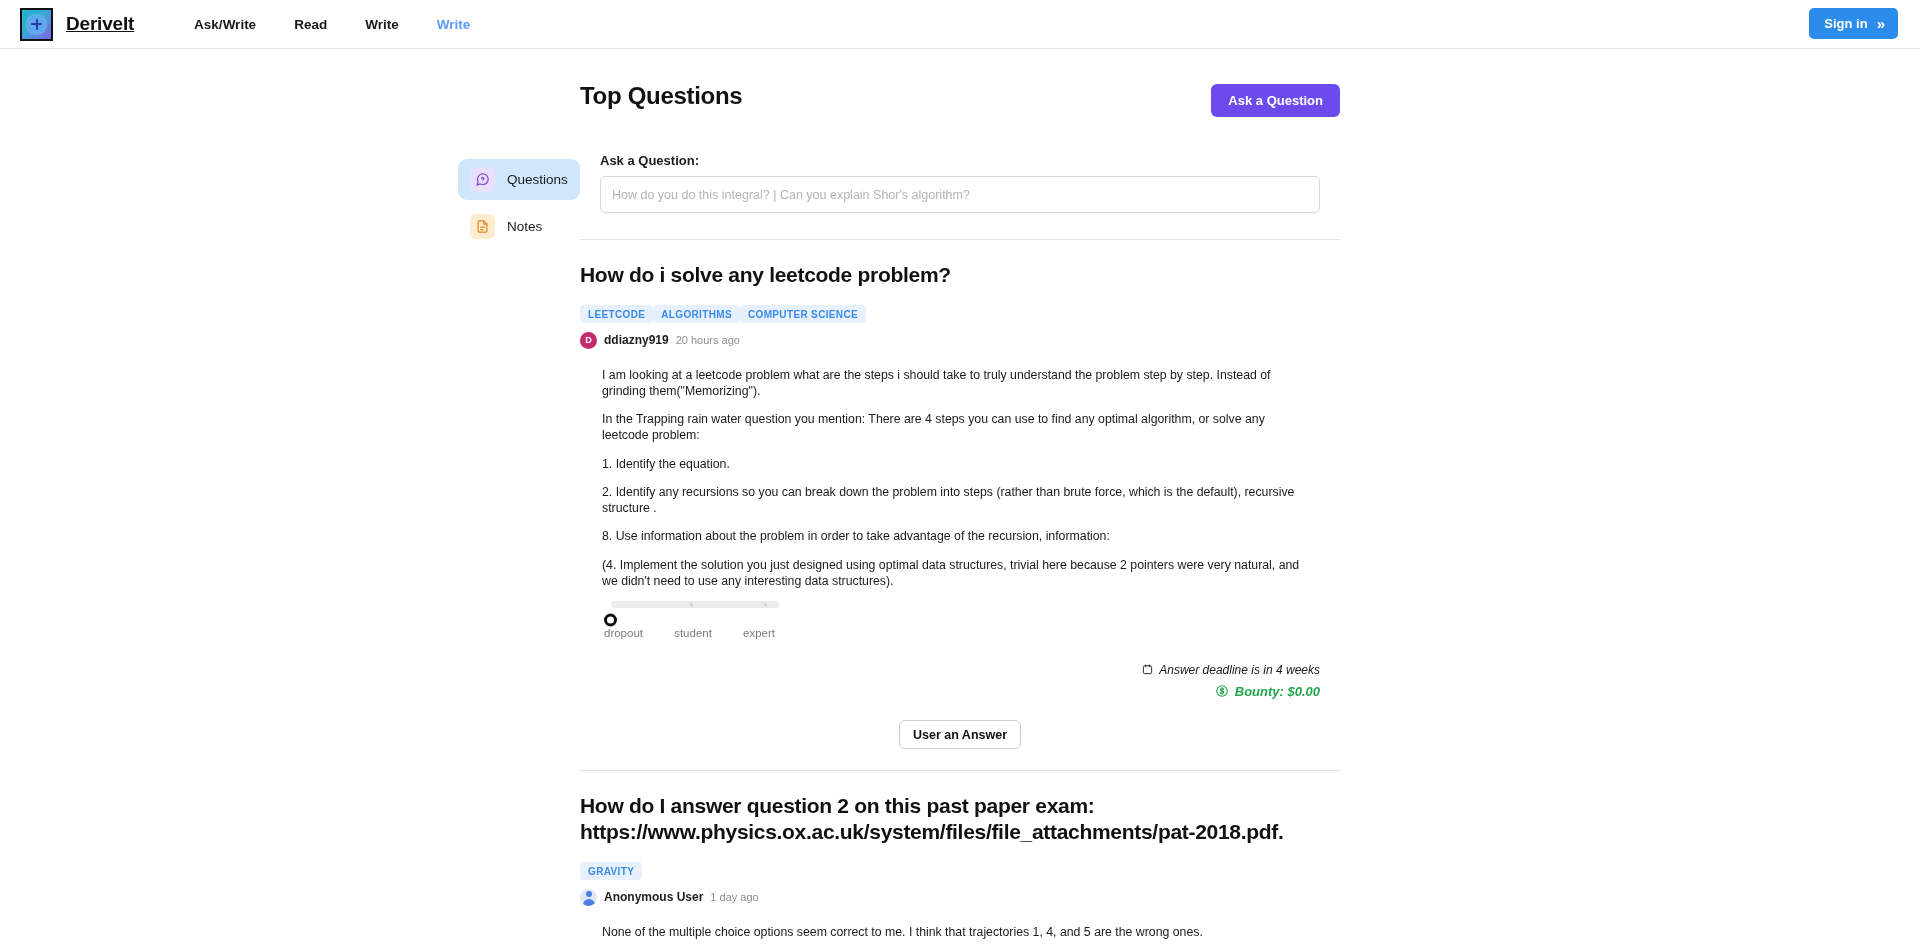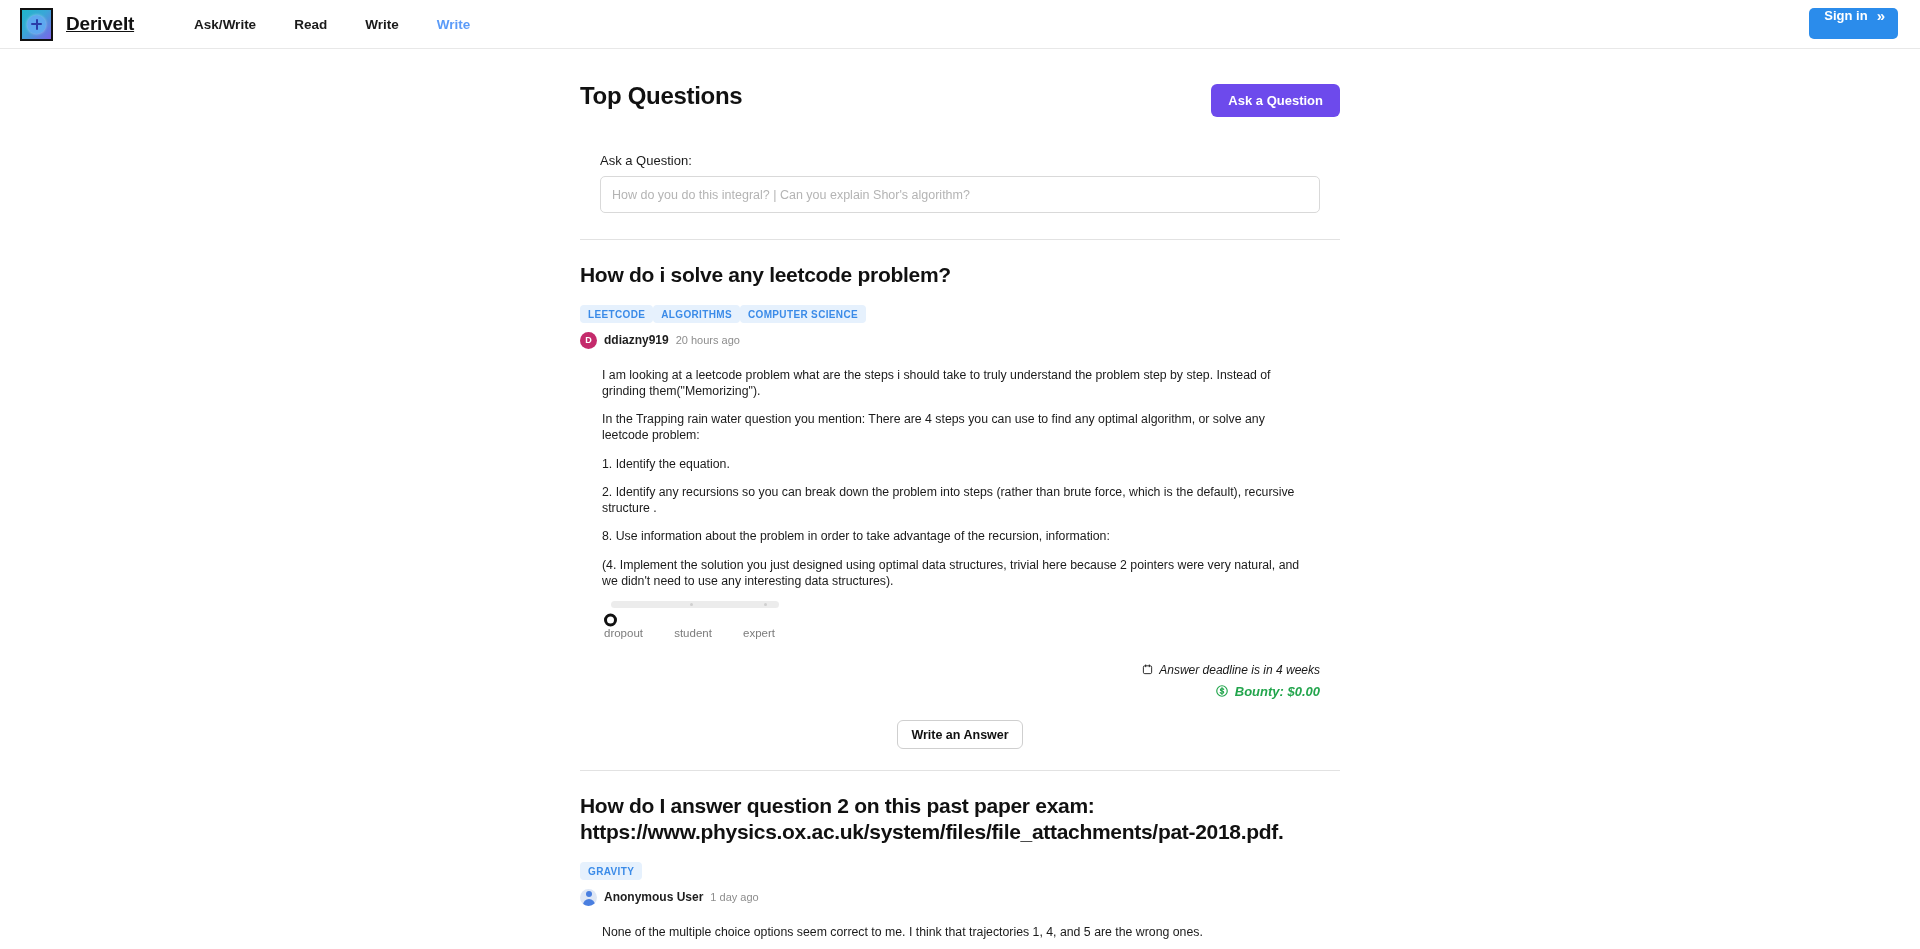--- a/index.html
+++ b/index.html
@@ -48,21 +48,21 @@
     font-size: 13.5px; font-weight: bold; color: #1a1a1a;
     text-decoration: none; cursor: pointer; white-space: nowrap;
   }
   .nav-link.accent { color: #5b9bf8; }
 
   .signin-btn {
     position: absolute; right: 22px; top: 8px;
     height: 31px; padding: 0 15px;
     background: #2b8ceb; border: none; border-radius: 5px;
     color: #fff; font-size: 13px; font-weight: bold;
-    display: flex; align-items: flex-start; gap: 9px; cursor: pointer;
+    display: flex; align-items: center; gap: 9px; cursor: pointer;
     font-family: "Liberation Sans", sans-serif;
   }
   .chev { font-size: 15px; line-height: 1; letter-spacing: -2px; }
 
   
   .page { display: block; position: relative; width: 1920px; }
   .content-wrap {
     width: 760px;
     margin: 0 auto;
     padding-top: 33px;
@@ -95,21 +95,21 @@
   .page-title { font-size: 24px; font-weight: bold; letter-spacing: -.3px; color: #111; }
   .ask-btn {
     background: #6d4aec; color: #fff; border: none; border-radius: 6px;
     padding: 0 17px; height: 33px; font-size: 13px; font-weight: bold;
     cursor: pointer; font-family: "Liberation Sans", sans-serif;
     margin-top: 2px;
   }
 
   
   .ask-section { margin-top: 36px; padding: 0 20px; }
-  .ask-label { font-size: 13px; font-weight: normal; color: #1a1a1a; margin-bottom: 8px; }
+  .ask-label { font-size: 13px; font-weight: bold; color: #1a1a1a; margin-bottom: 8px; }
   .ask-input {
     width: 100%; height: 37px;
     border: 1px solid #d9d9d9; border-radius: 5px;
     padding: 0 11px; font-size: 12.5px; color: #222;
     font-family: "Liberation Sans", sans-serif; outline: none;
     background: #fff;
   }
   .ask-input::placeholder { color: #b4b4b4; }
 
   .divider { border-top: 1px solid #e2e2e2; margin: 26px 0 0 0; }
@@ -207,20 +207,41 @@
 
   <button class="signin-btn">
     <span>Sign in</span>
     <span class="chev">»</span>
   </button>
 </div>
 
 <div class="page">
   <div class="content-wrap">
 
+    <div class="sidebar">
+      <div class="side-item active">
+        <span class="icon-badge q">
+          <svg width="15" height="15" viewBox="0 0 24 24" fill="none" stroke="#7d4ddb" stroke-width="2">
+            <path d="M21 11.5a8.4 8.4 0 0 1-8.5 8.5 8.8 8.8 0 0 1-3.9-.9L3 21l1.9-5.1A8.4 8.4 0 0 1 4 11.5 8.4 8.4 0 0 1 12.5 3 8.4 8.4 0 0 1 21 11.5z" stroke-linecap="round" stroke-linejoin="round"></path>
+            <path d="M10.6 10.1a1.9 1.9 0 0 1 3.7.6c0 1.3-1.9 1.9-1.9 1.9" stroke-linecap="round"></path>
+            <circle cx="12.4" cy="16" r=".7" fill="#7d4ddb" stroke="none"></circle>
+          </svg>
+        </span>
+        <span class="side-label">Questions</span>
+      </div>
+      <div class="side-item">
+        <span class="icon-badge n">
+          <svg width="15" height="15" viewBox="0 0 24 24" fill="none" stroke="#e08a2b" stroke-width="2">
+            <path d="M14 3H7a2 2 0 0 0-2 2v14a2 2 0 0 0 2 2h10a2 2 0 0 0 2-2V8z" stroke-linecap="round" stroke-linejoin="round"></path>
+            <path d="M14 3v5h5M9 13h6M9 17h4" stroke-linecap="round"></path>
+          </svg>
+        </span>
+        <span class="side-label">Notes</span>
+      </div>
+    </div>
 
     <div class="top-row">
       <div class="page-title">Top Questions</div>
       <button class="ask-btn">Ask a Question</button>
     </div>
 
     <div class="ask-section">
       <div class="ask-label">Ask a Question:</div>
       <input class="ask-input" type="text" placeholder="How do you do this integral? | Can you explain Shor's algorithm?" style="">
     </div>
@@ -276,21 +297,21 @@
         <div class="bounty">
           <svg class="dollar-ico" viewBox="0 0 24 24" fill="none" stroke="#22a54c" stroke-width="2">
             <circle cx="12" cy="12" r="9"></circle>
             <path d="M15 9.2a3 3 0 0 0-3-1.2c-1.7 0-2.8.8-2.8 2s1.1 1.8 2.8 2 2.9.8 2.9 2-1.2 2-2.9 2a3.1 3.1 0 0 1-3-1.3M12 6v12" stroke-linecap="round"></path>
           </svg>
           <span>Bounty: $0.00</span>
         </div>
       </div>
 
       <div class="answer-row">
-        <button class="answer-btn">Write an Answer</button>
+        <button class="answer-btn">User an Answer</button>
       </div>
 
       <div class="divider2"></div>
     </div>
 
     <div class="question">
       <div class="q-title">How do I answer question 2 on this past paper exam: https://www.physics.ox.ac.uk/system/files/file_attachments/pat-2018.pdf.</div>
 
       <div class="tags">
         <span class="tag">GRAVITY</span>

